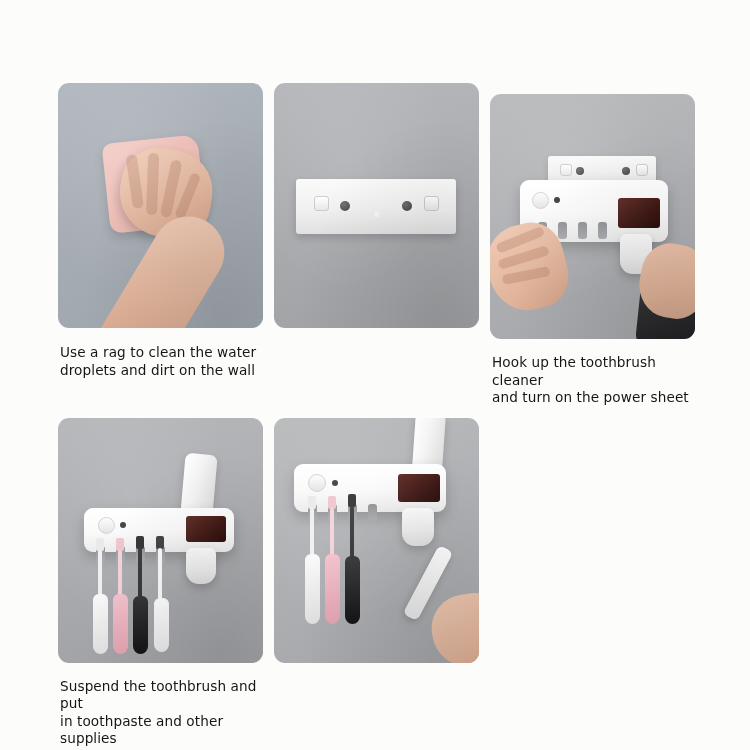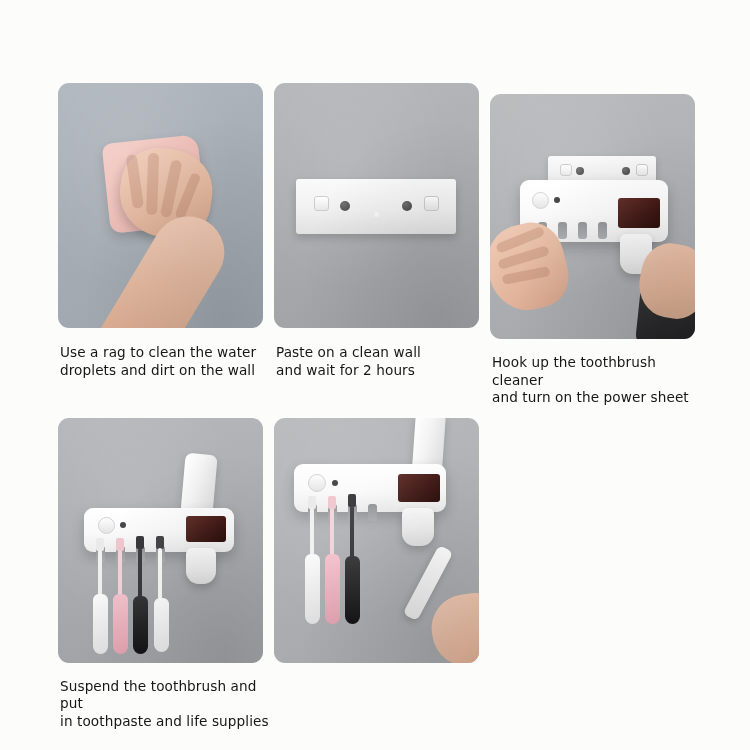--- a/index.html
+++ b/index.html
@@ -217,22 +217,20 @@
       <div class="photo bg-grey2">
         <div class="mount">
           <div class="mtab" style="left:18px;"></div>
           <div class="mdot" style="left:44px;"></div>
           <div class="mcenter"></div>
           <div class="mdot" style="left:106px;"></div>
           <div class="mtab" style="left:128px;"></div>
         </div>
         <div class="vig"></div>
       </div>
-      <div class="caption">Paste on a clean wall
-and wait for 2 hours</div>
     </div>
 
     <div class="cell r2">
       <div class="photo bg-warmgrey">
         <div class="p4mount">
           <div class="mdot" style="left:28px;top:11px;width:8px;height:8px;"></div>
           <div class="mdot" style="left:74px;top:11px;width:8px;height:8px;"></div>
           <div class="mtab" style="left:12px;top:8px;width:10px;height:10px;"></div>
           <div class="mtab" style="left:88px;top:8px;width:10px;height:10px;"></div>
         </div>
@@ -293,21 +291,21 @@
           <div class="brushgrip" style="left:75px;top:178px;height:58px;background:linear-gradient(180deg,#333335,#151517);"></div>
         </div>
         <div>
           <div class="brushhead" style="left:98px;top:118px;background:#3a3a3c;"></div>
           <div class="brushstem" style="left:100px;top:130px;height:52px;background:#fbfbfb;"></div>
           <div class="brushgrip" style="left:96px;top:180px;height:54px;background:linear-gradient(180deg,#ffffff,#e8e8e8);"></div>
         </div>
         <div class="vig"></div>
       </div>
       <div class="caption">Suspend the toothbrush and put
-in toothpaste and life supplies</div>
+in toothpaste and other supplies</div>
     </div>
 
     <div class="cell r2">
       <div class="photo bg-warmgrey">
         <div class="tube" style="left:140px;top:-6px;width:30px;height:58px;transform:rotate(4deg);"></div>
 
         <div class="device" style="left:20px;top:46px;width:152px;height:48px;">
           <div class="dev-btn" style="left:14px;top:10px;width:16px;height:16px;"></div>
           <div class="dev-led" style="left:38px;top:16px;width:6px;height:6px;"></div>
           <div class="dev-screen" style="left:104px;top:10px;width:42px;height:28px;"></div>

